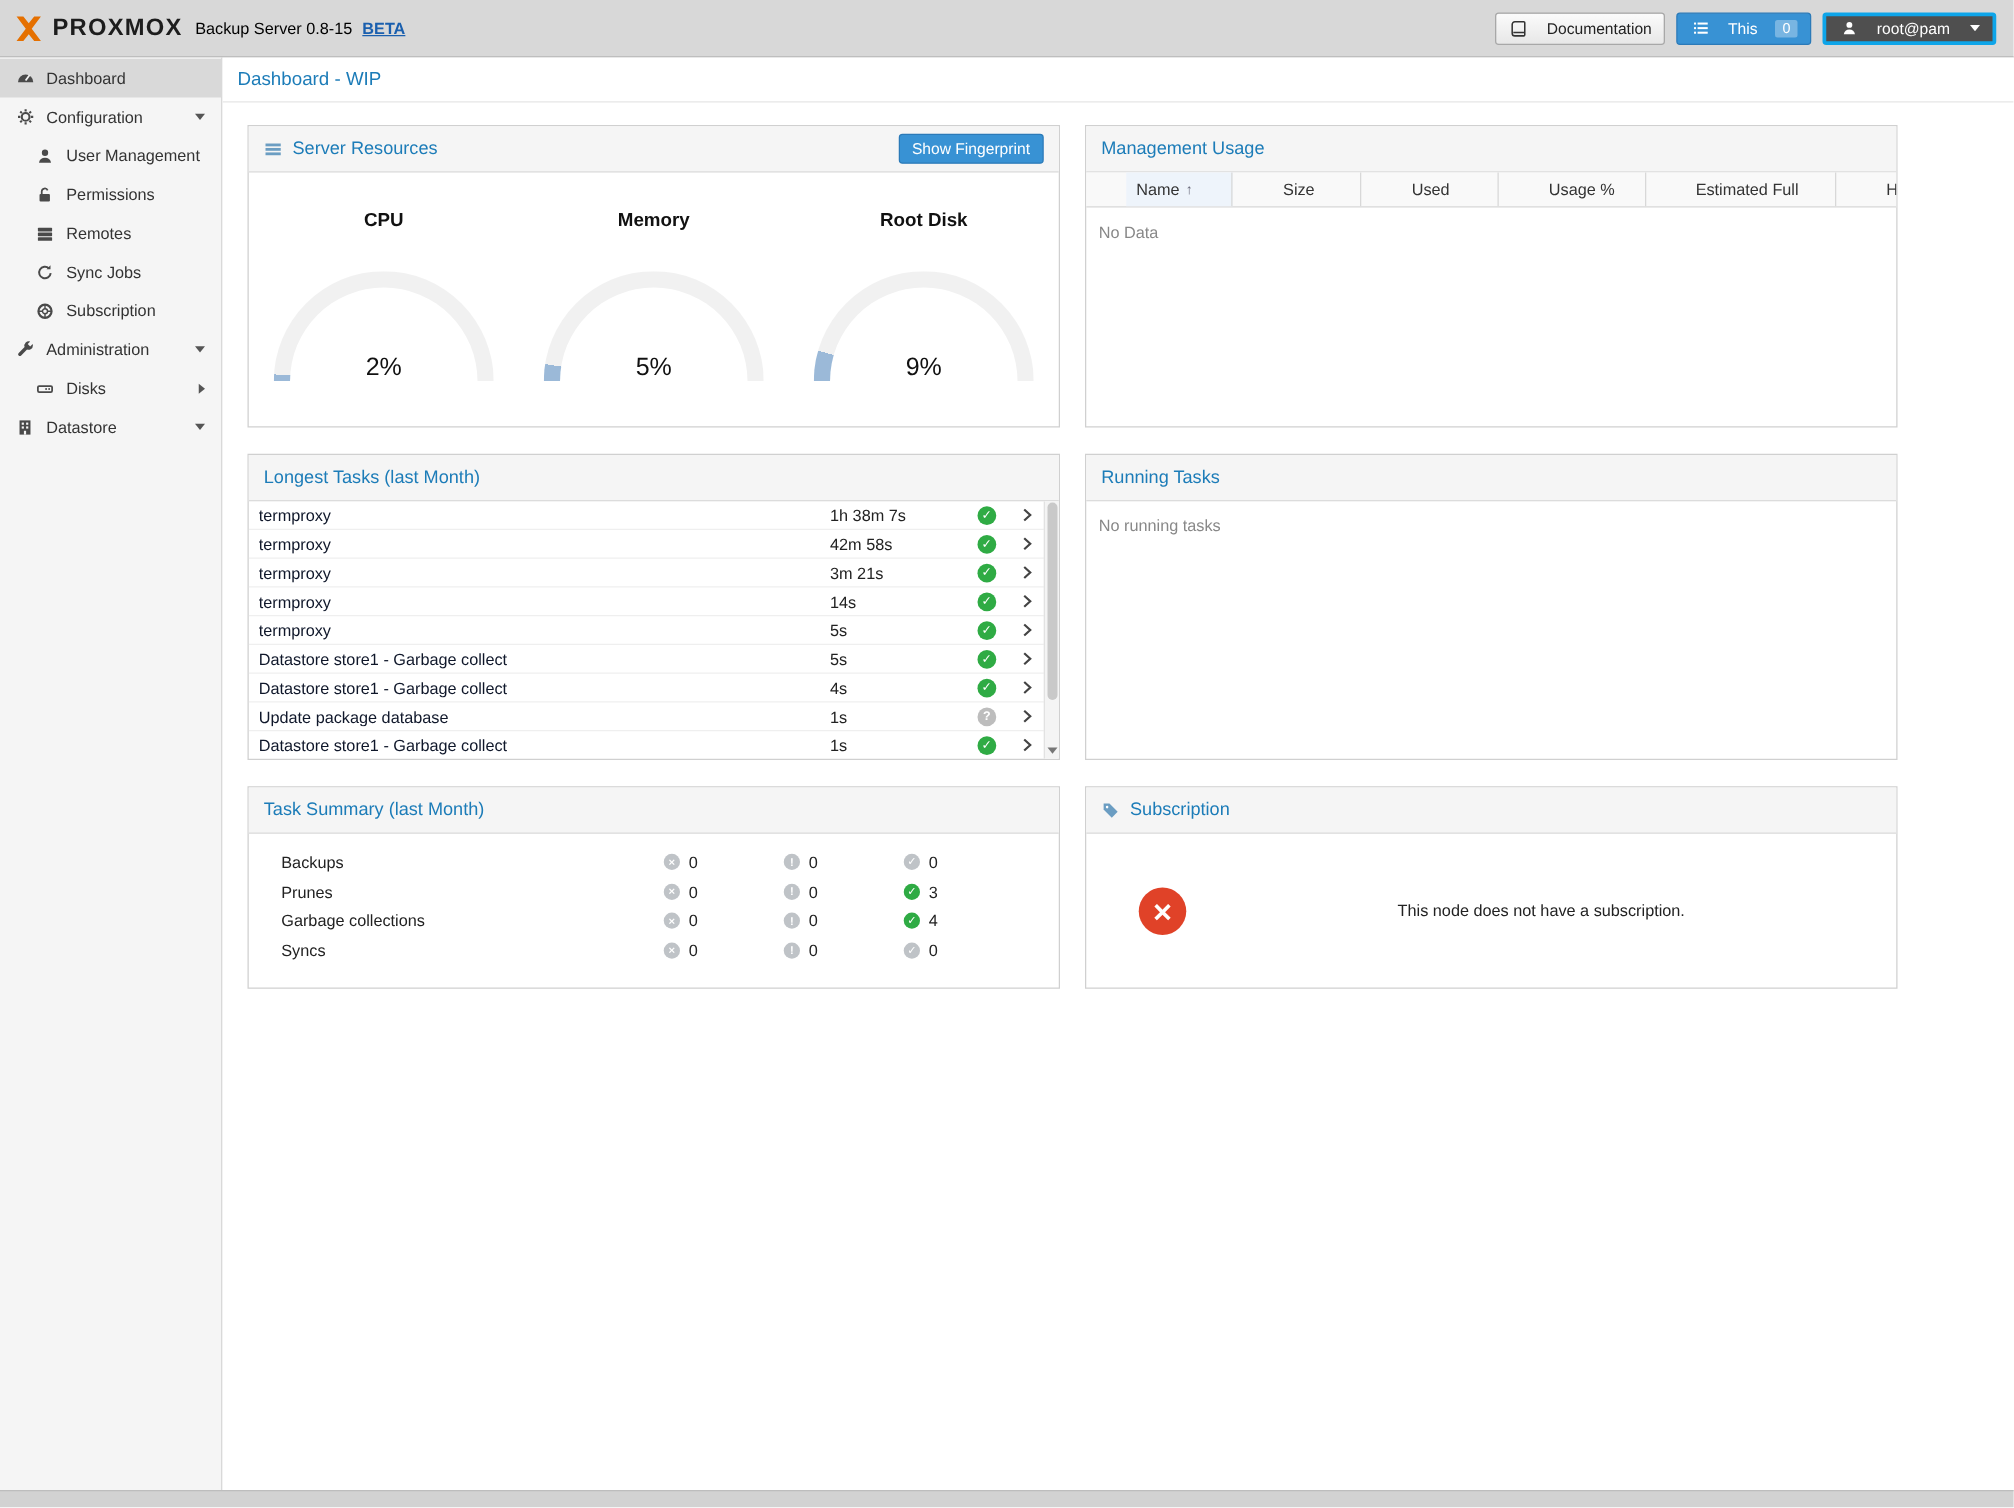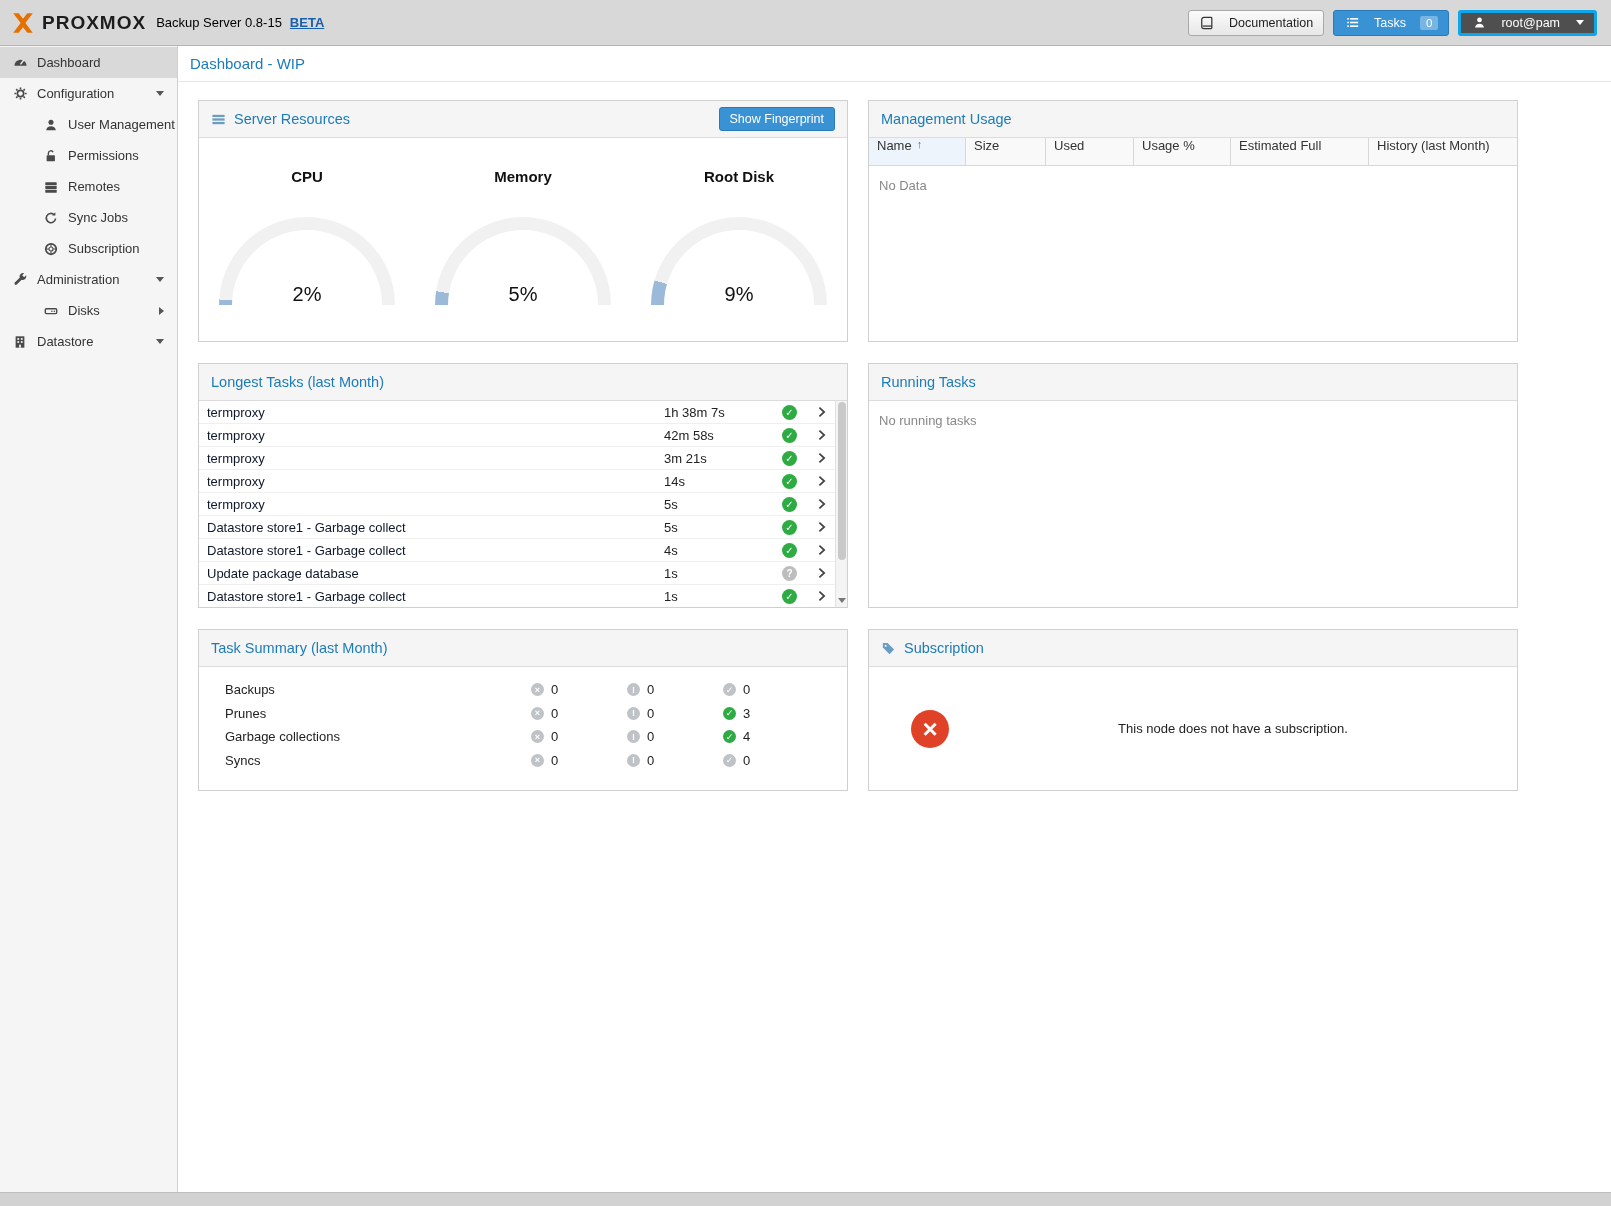--- a/index.html
+++ b/index.html
@@ -26,21 +26,21 @@
 
   
   .app-body { display:flex; height:1146px; }
   .sidebar { width:178px; background:#f5f5f5; border-right:1px solid #cfcfcf; padding-top:1px; }
   .main { flex:1; background:#fff; overflow:hidden; }
   .bottom-strip { height:14px; background:#d2d2d2; border-top:1px solid #bdbdbd; }
 
   
   .nav-item { height:31px; display:flex; align-items:center; gap:9px; padding-left:12px;
     color:#333; cursor:pointer; }
-  .nav-item.child { padding-left:28px;margin-left:15px; }
+  .nav-item.child { padding-left:28px; }
   .nav-item.selected { background:#d9d9d9; }
   .nicon { width:16px; height:16px; display:inline-flex; align-items:center; justify-content:center; color:#4a4a4a; }
   .arr { margin-left:auto; margin-right:13px; width:0; height:0; }
   .arr.down { border-left:4.5px solid transparent; border-right:4.5px solid transparent; border-top:5.5px solid #555; }
   .arr.right { border-top:4.5px solid transparent; border-bottom:4.5px solid transparent; border-left:5.5px solid #555; }
 
   
   .page-title-bar { height:36px; display:flex; align-items:center; padding:0 12px;
     border-bottom:1px solid #e6e6e6; }
   .page-title { color:#1c7cb8; font-size:15px; }
@@ -65,22 +65,22 @@
     background:conic-gradient(from 270deg, #9bb9d8 0deg, #9bb9d8 var(--deg,0deg),
       #f1f1f1 var(--deg,0deg), #f1f1f1 180deg, #fff 180deg); }
   .g-hole { position:absolute; left:13px; top:13px; width:150px; height:150px; border-radius:50%; background:#fff; }
   .g-val { position:absolute; left:0; right:0; bottom:3px; text-align:center; font-size:20px; color:#111; }
   .fp-btn { margin-left:auto; background:#3892d4; border:1px solid #2b7ab8; color:#fff;
     border-radius:3px; font-size:12.5px; padding:4px 10px; cursor:pointer; }
 
   
   .du { height:242px; }
   .du-hd { display:flex; height:28px; border-bottom:1px solid #d8d8d8; background:#f9f9f9; }
-  .du-th { display:flex; align-items:flex-start; gap:5px; padding:0 8px; border-right:1px solid #d8d8d8;
-    color:#333; cursor:pointer; overflow:hidden; white-space:nowrap; }
+  .du-th { display:flex; align-items:center; gap:5px; padding:0 8px; border-right:1px solid #d8d8d8;
+    color:#333; cursor:pointer; overflow:hidden; white-space:nowrap;margin-left:32px; }
   .du-th.c0 { width:97px; background:#eef4fb; }
   .du-th.c1 { width:80px; } .du-th.c2 { width:88px; } .du-th.c3 { width:97px; }
   .du-th.c4 { width:138px; } .du-th.c5 { flex:1; border-right:none; }
   .sort-ic { color:#667; font-size:11px; }
   .empty-text { color:#888; padding:12px 10px; }
 
   
   .lt { height:245px; }
   .lt-body { position:relative; height:206px; overflow:hidden; }
   .lt-row { height:23px; display:flex; align-items:center; border-bottom:1px solid #efefef;
@@ -151,21 +151,21 @@
           <g fill="currentColor">
             <rect x="1.5" y="2.5" width="2" height="2"></rect>
             <rect x="5" y="2.5" width="10" height="2"></rect>
             <rect x="1.5" y="7" width="2" height="2"></rect>
             <rect x="5" y="7" width="10" height="2"></rect>
             <rect x="1.5" y="11.5" width="2" height="2"></rect>
             <rect x="5" y="11.5" width="10" height="2"></rect>
           </g>
         </svg>
     </span>
-    <span>Tasks</span>
+    <span>This</span>
     <span class="badge">0</span>
   </div>
   <div class="btn btn-dark">
     <span class="nicon" style="color:#fff">
       <svg width="13" height="13" viewBox="0 0 16 16">
           <circle cx="8" cy="4.8" r="2.9" fill="currentColor"></circle>
           <path d="M2.5 14c.4-3 2.6-4.6 5.5-4.6s5.1 1.6 5.5 4.6z" fill="currentColor"></path>
         </svg>
     </span>
     <span>root@pam</span>

